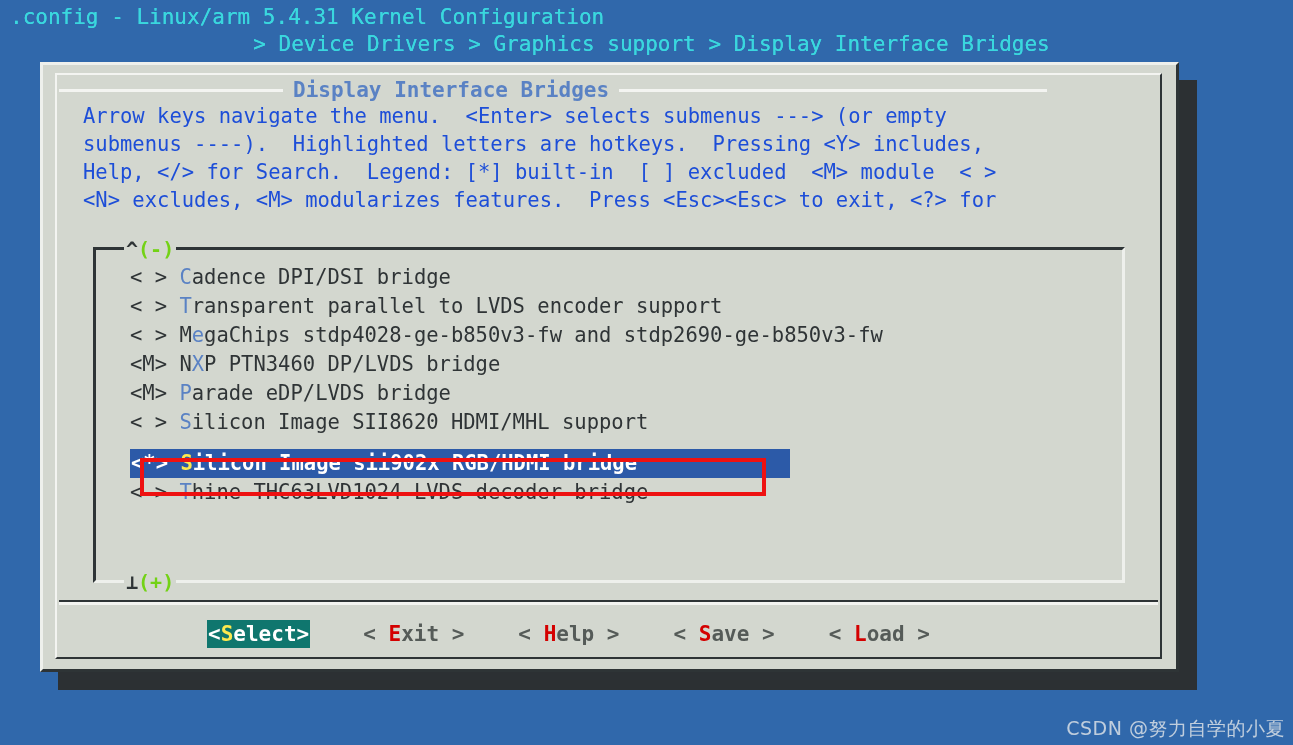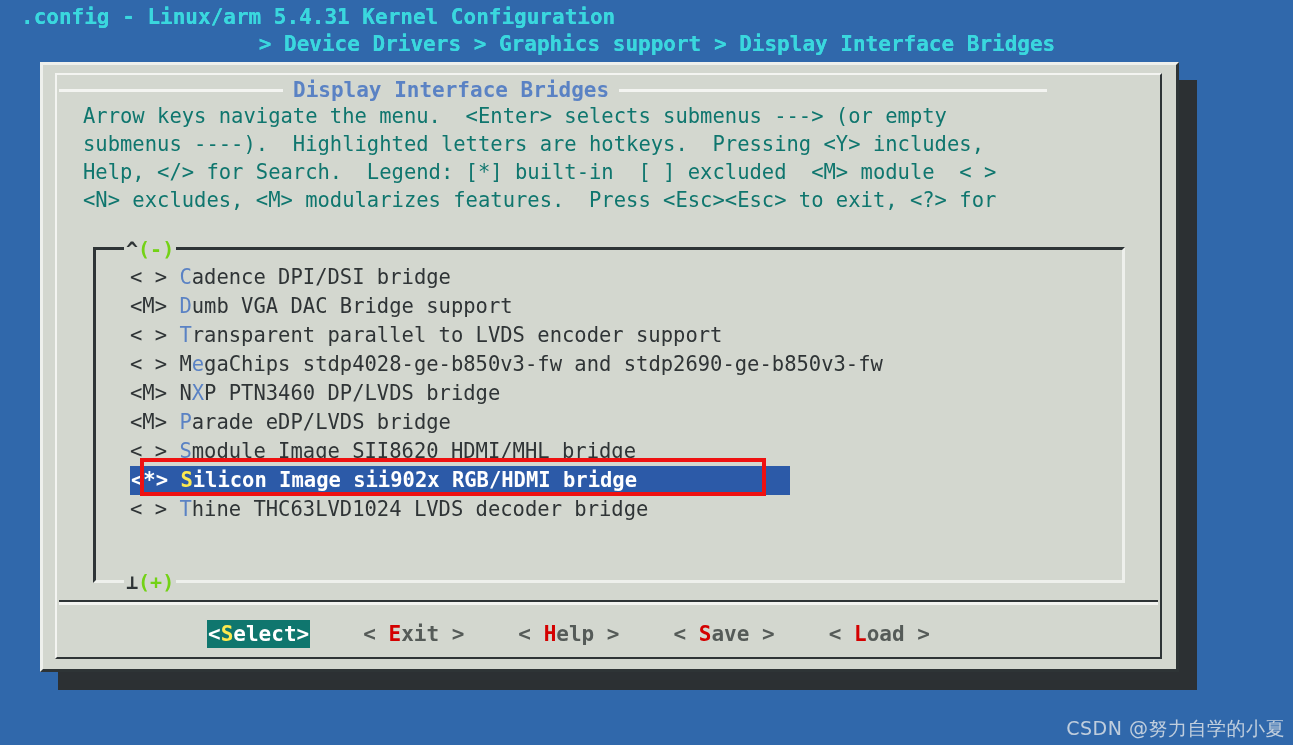--- a/index.html
+++ b/index.html
@@ -29,26 +29,25 @@
     left: 0;
     top: 0;
     width: 1293px;
     height: 62px;
     padding: 4px 0 0 10px;
     box-sizing: border-box;
   }
   .hdr-line {
     color: #3ad7de;
     font-size: 21px;
-    font-weight: bold;
+    font-weight: normal;
     line-height: 27px;
     letter-spacing: 0px;
     white-space: pre;
     text-shadow: 0 0 0 #3ad7de;
-    margin-left: 11px;
   }
   #breadcrumb-row {
     display: flex;
     align-items: center;
     width: 1283px;
     flex-direction: column;
   }
   #breadcrumb-rule {
     flex: 1 1 auto;
     height: 3px;
@@ -127,21 +126,21 @@
   }
 
   
   #help-block {
     position: absolute;
     left: 26px;
     top: 27px;
     width: 1060px;
   }
   .help-line {
-    color: #0f766e;
+    color: #1d4ed8;
     font-size: 20.5px;
     line-height: 28px;
     white-space: pre;
     letter-spacing: 0px;
   }
 
   
   #listbox {
     position: absolute;
     left: 36px;
@@ -192,20 +191,21 @@
     width: 100%;
     box-sizing: border-box;
   }
   .list-row .hot { color: #5a82c4; }
   .list-row.selected {
     background: #2c5aa8;
     color: #ffffff;
     font-weight: bold;
     width: 660px;
     padding-left: 1px;
+    margin-top: 12px;
   }
   .list-row.selected .hot { color: #fce94f; }
 
   
   #annotation-box {
     position: absolute;
     left: 140px;
     top: 458px;
     width: 626px;
     height: 38px;
@@ -293,26 +293,25 @@
         <div class="help-line">submenus ----).  Highlighted letters are hotkeys.  Pressing &lt;Y&gt; includes,</div>
         <div class="help-line">Help, &lt;/&gt; for Search.  Legend: [*] built-in  [ ] excluded  &lt;M&gt; module  &lt; &gt;</div>
         <div class="help-line">&lt;N&gt; excludes, &lt;M&gt; modularizes features.  Press &lt;Esc&gt;&lt;Esc&gt; to exit, &lt;?&gt; for</div>
       </div>
 
       <div id="listbox">
         <div class="scroll-ind" id="scroll-up"><span class="arrow">^</span><span class="paren">(-)</span></div>
         <div class="scroll-ind" id="scroll-down"><span class="arrow">⊥</span><span class="paren">(+)</span></div>
         <div id="list-items">
             <div class="list-row"><span>&lt; &gt; </span><span class="hot">C</span><span>adence DPI/DSI bridge</span></div>
-            <div class="list-row"><span>&lt;M&gt; </span><span class="hot">D</span><span>umb VGA DAC Bridge support</span></div>
             <div class="list-row"><span>&lt; &gt; </span><span class="hot">T</span><span>ransparent parallel to LVDS encoder support</span></div>
             <div class="list-row"><span>&lt; &gt; </span><span>M</span><span class="hot">e</span><span>gaChips stdp4028-ge-b850v3-fw and stdp2690-ge-b850v3-fw</span></div>
             <div class="list-row"><span>&lt;M&gt; </span><span>N</span><span class="hot">X</span><span>P PTN3460 DP/LVDS bridge</span></div>
             <div class="list-row"><span>&lt;M&gt; </span><span class="hot">P</span><span>arade eDP/LVDS bridge</span></div>
-            <div class="list-row"><span>&lt; &gt; </span><span class="hot">S</span><span>module Image SII8620 HDMI/MHL bridge</span></div>
+            <div class="list-row"><span>&lt; &gt; </span><span class="hot">S</span><span>ilicon Image SII8620 HDMI/MHL support</span></div>
             <div class="list-row selected"><span>&lt;*&gt; </span><span class="hot">S</span><span>ilicon Image sii902x RGB/HDMI bridge</span></div>
             <div class="list-row"><span>&lt; &gt; </span><span class="hot">T</span><span>hine THC63LVD1024 LVDS decoder bridge</span></div>
           </div>
       </div>
 
       <div id="button-sep"></div>
 
       <div id="buttonbar">
           <div class="btn active"><span>&lt;</span><span class="hot">S</span><span>elect&gt;</span></div>
           <div class="btn"><span>&lt; </span><span class="hot">E</span><span>xit &gt;</span></div>

